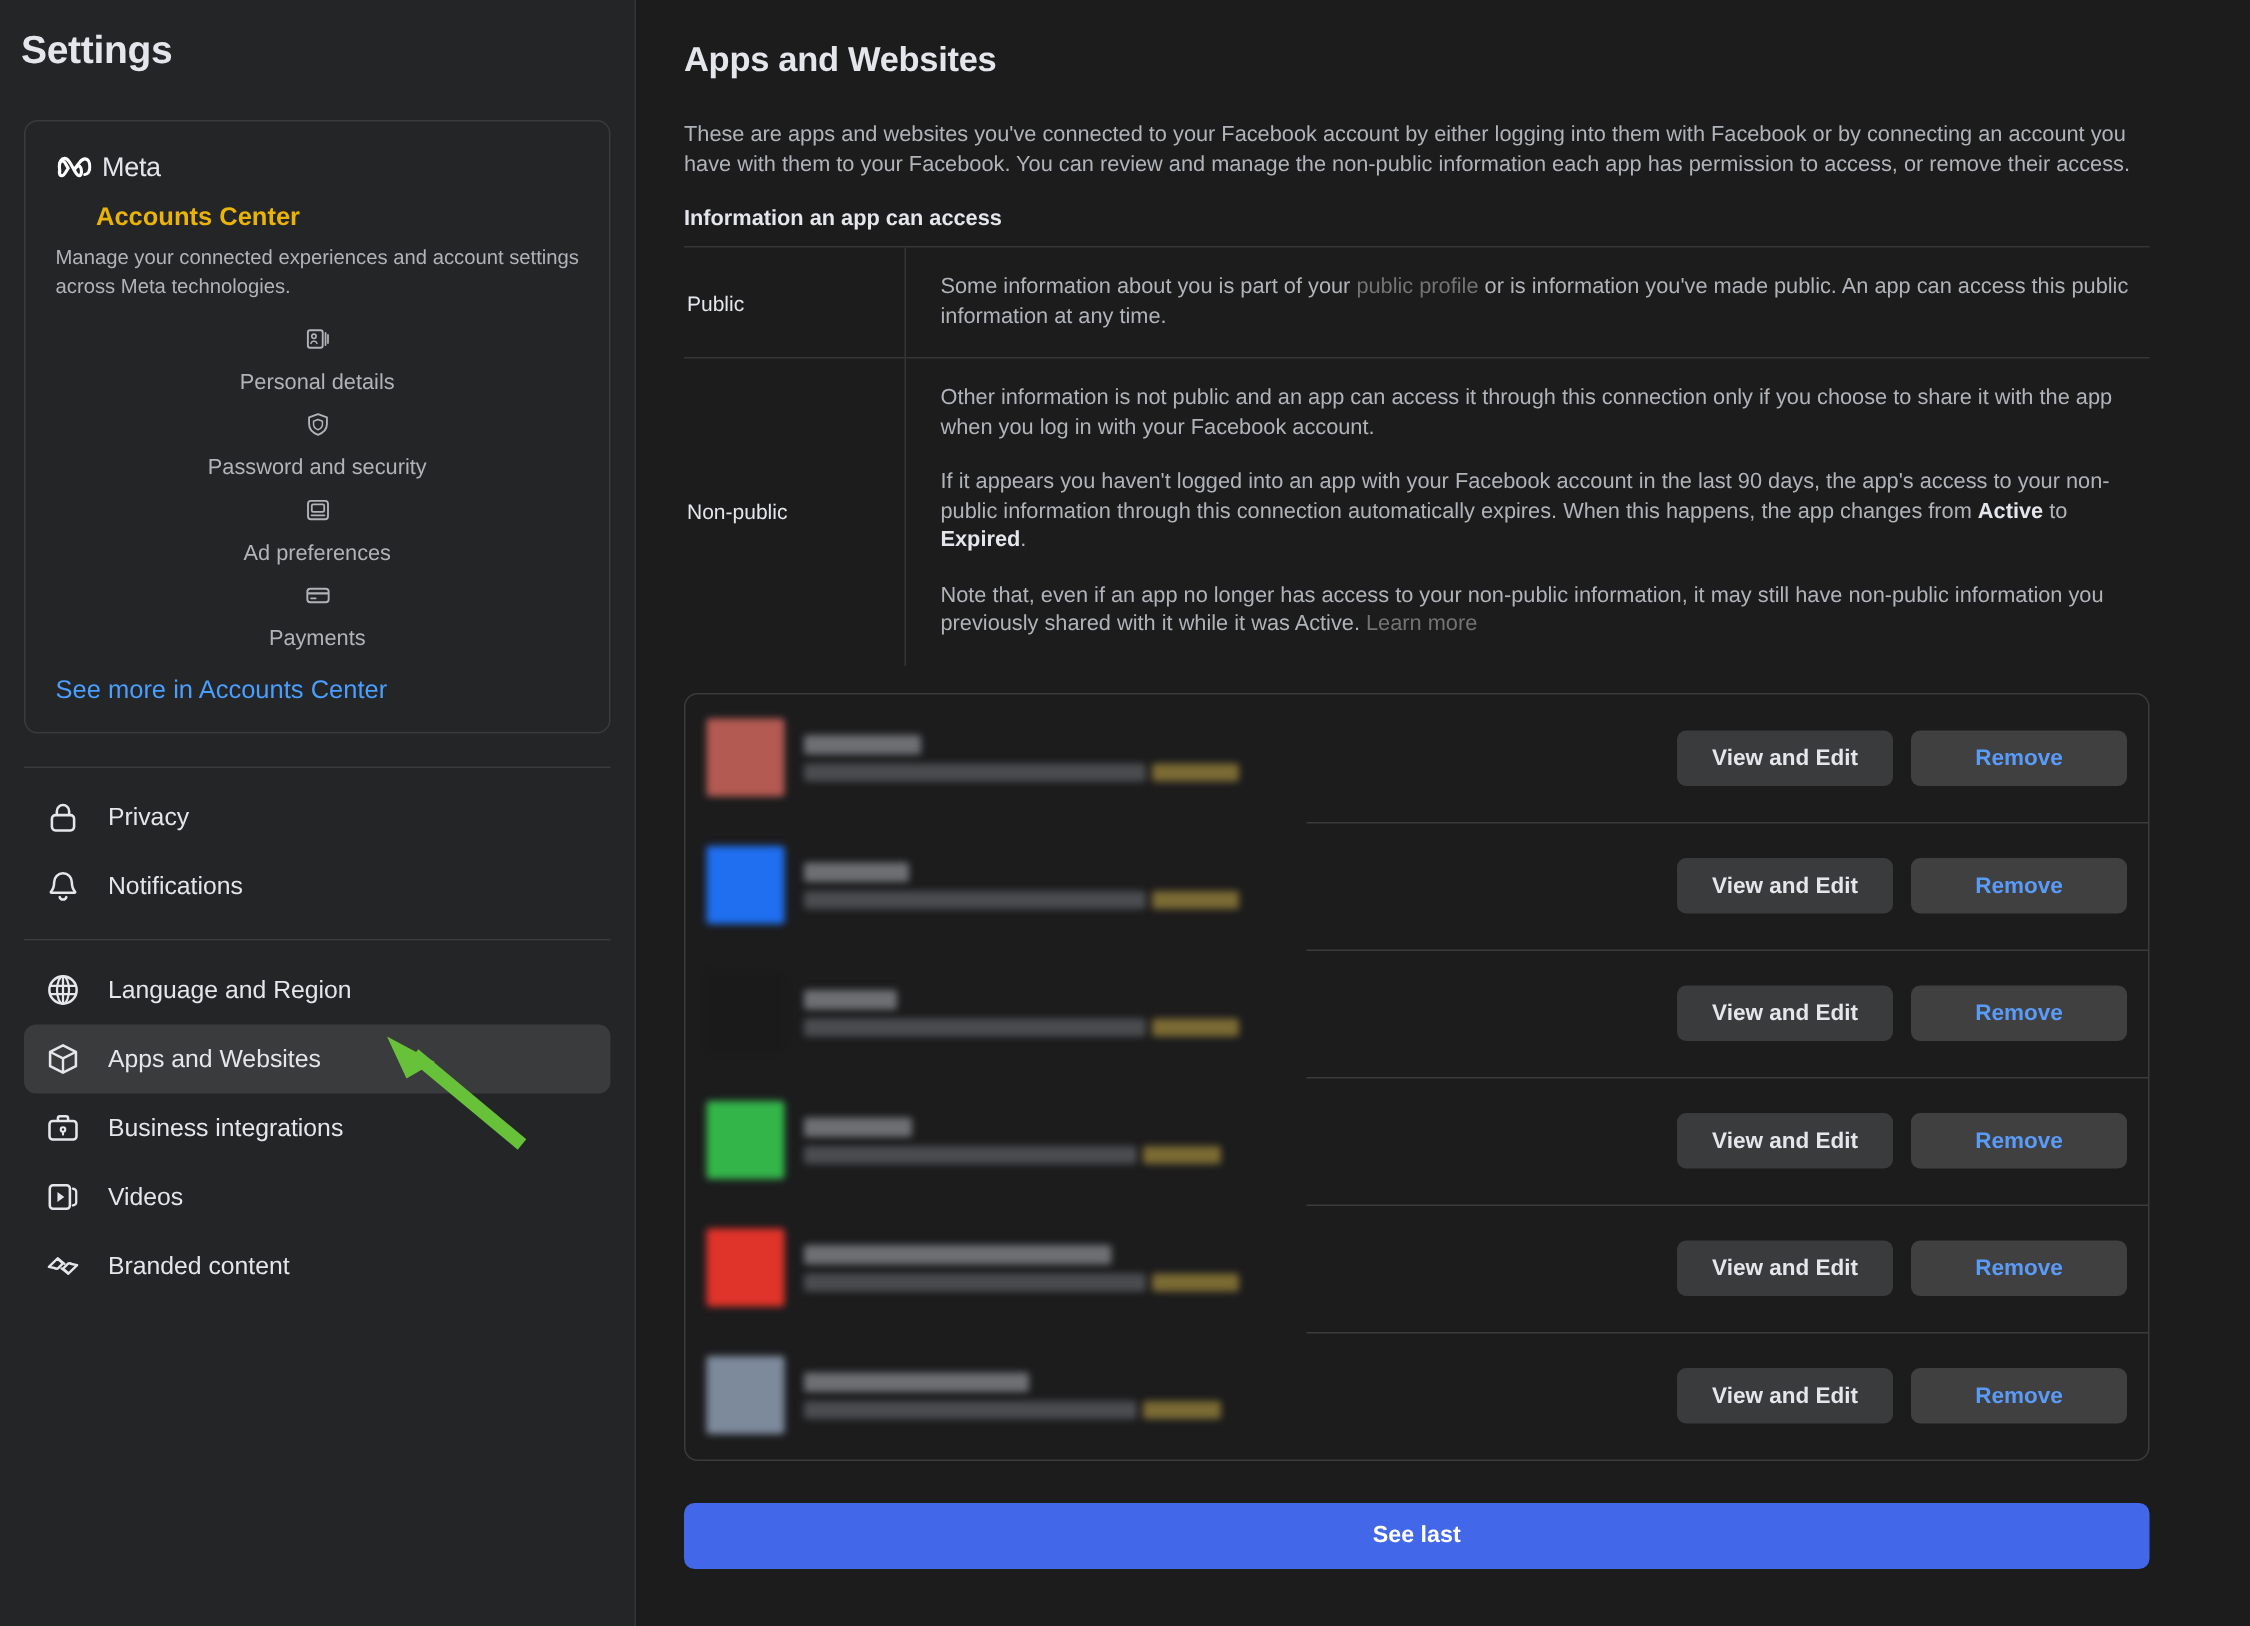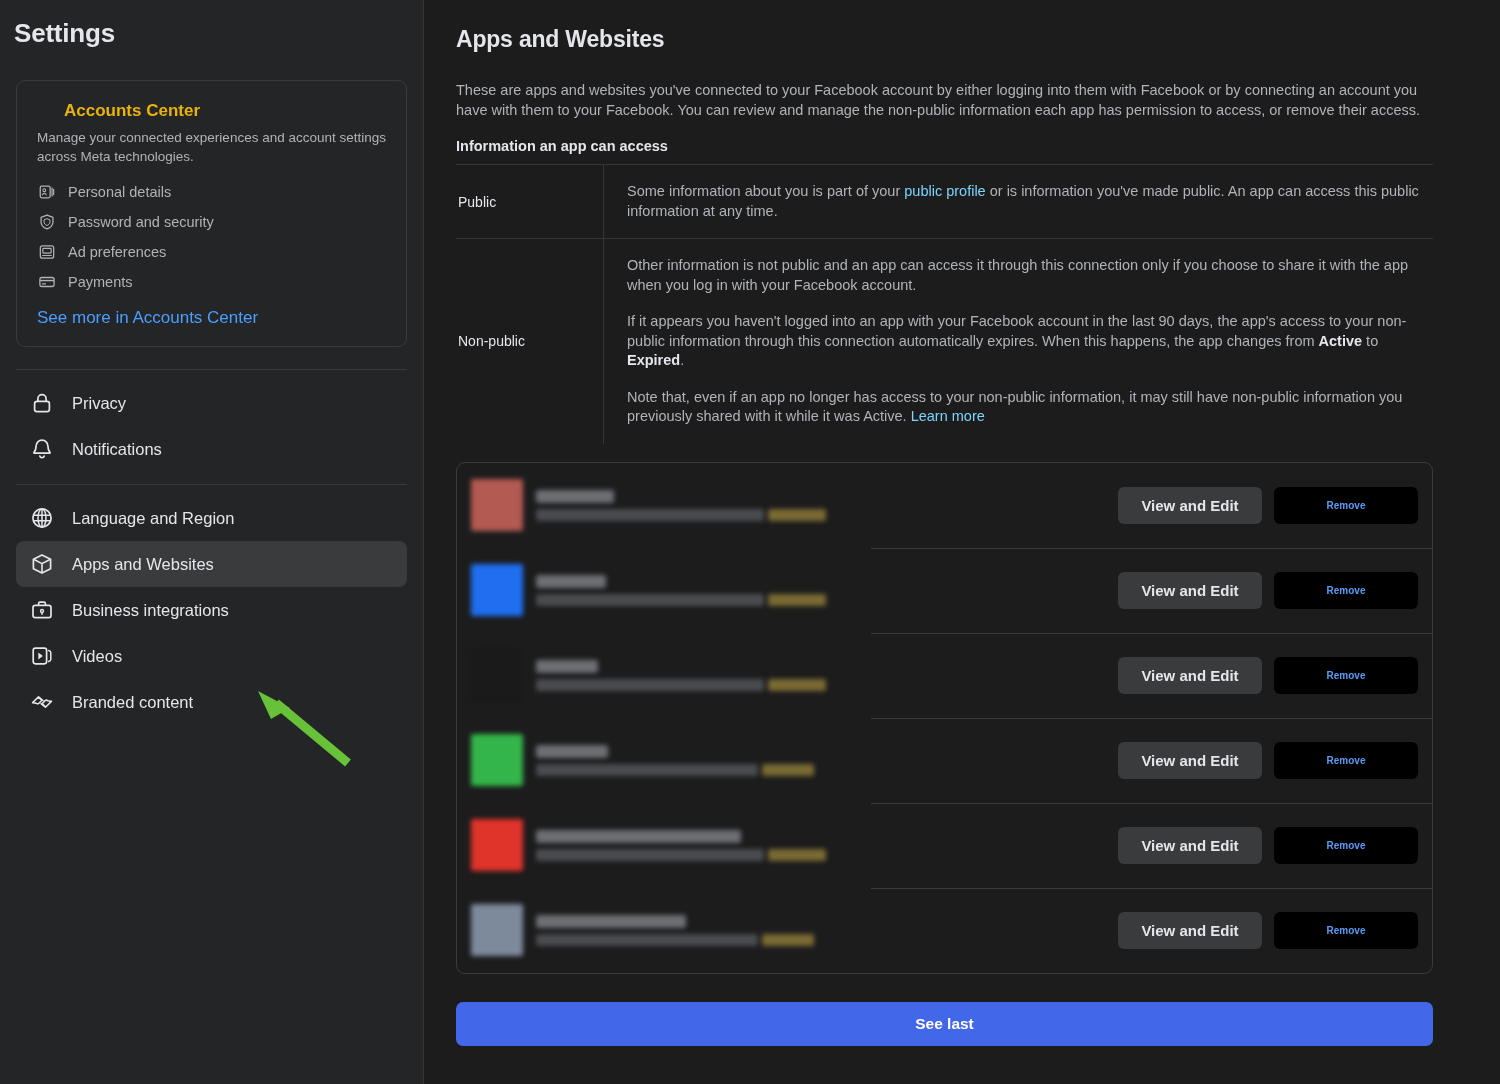--- a/index.html
+++ b/index.html
@@ -31,21 +31,21 @@
     border: 1px solid #3a3b3c;
     border-radius: 9px;
     padding: 20px 20px 18px 20px;
     background: #242526;
   }
   .meta-row { display: flex; align-items: center; gap: 7px; margin-bottom: 13px; }
   .meta-mark { width: 24px; height: 15px; display:block; }
   .meta-word { font-size: 18px; color: #e4e6eb; letter-spacing: -0.2px; }
   .ac-title { font-size: 17px; font-weight: bold; color: #eab308; margin-bottom: 7px; margin-left: 27px; }
   .ac-desc { font-size: 13.5px; line-height: 19px; color: #b0b3b8; margin-bottom: 11px; }
-  .ac-item { display: flex; align-items: center; gap: 11px; padding: 5px 0; cursor: pointer; }
+  .ac-item { display: flex; align-items: center; gap: 11px; padding: 5px 0; cursor: pointer; flex-direction: column; }
   .ac-item .ico { width: 20px; height: 20px; flex: 0 0 20px; display:flex; align-items:center; justify-content:center;}
   .ac-item .lbl { font-size: 14.5px; color: #b0b3b8; }
   .ac-link { font-size: 17px; color: #4a9eff; margin-top: 11px; display:inline-block; cursor:pointer; }
 
   .nav-divider { height: 1px; background: #3a3b3c; margin: 22px 0 10px 0; }
   .nav-divider.second { margin: 12px 0 10px 0; }
 
   .nav-item {
     display: flex; align-items: center; gap: 18px;
     height: 46px; padding: 0 14px; border-radius: 8px; cursor: pointer;
@@ -70,21 +70,21 @@
   .info-row { display: flex; border-bottom: 1px solid #343536; }
   .info-row:last-child { border-bottom: none; }
   .info-label {
     flex: 0 0 148px; font-size: 14px; color: #e4e6eb;
     display:flex; align-items:center; padding: 18px 0 18px 2px;
     border-right: 1px solid #343536;
   }
   .info-body { flex: 1; padding: 17px 0 17px 23px; font-size: 14.5px; line-height: 19.5px; color: #b0b3b8; }
   .info-body p + p { margin-top: 17px; }
   .info-body b { color: #e4e6eb; font-weight: bold; }
-  .ln { color: #7dd3fc; cursor: pointer; }
+  .ln { color: #737373; cursor: pointer; }
 
   
   .apps-card {
     margin-top: 18px; width: 977px;
     border: 1px solid #3a3b3c; border-radius: 9px; overflow: hidden;
   }
   .app-row { display: flex; align-items: center; height: 85px; position: relative; padding: 0 14px 0 14px; }
   .app-row + .app-row::before {
     content:""; position:absolute; left: 414px; right: 0; top: 0; height:1px; background:#3a3b3c;
   }
@@ -92,40 +92,50 @@
   .app-icon { width: 52px; height: 52px; border-radius: 6px; flex: 0 0 52px; }
   .app-meta { display:flex; flex-direction: column; gap: 6px; min-width: 0; }
   .blur-line { border-radius: 2px; filter: blur(2.6px); }
   .app-actions { display: flex; gap: 12px; flex: 0 0 auto; }
   .btn-view {
     background: #3a3b3c; color: #e4e6eb; border: none; border-radius: 6px;
     font-size: 15px; font-weight: bold; font-family: inherit;
     width: 144px; height: 37px; cursor: pointer;
   }
   .btn-remove {
-    background: #000000; color: #5b9bf8; border: none; border-radius: 6px;
-    font-size: 10px; font-weight: bold; font-family: inherit;
+    background: #404040; color: #5b9bf8; border: none; border-radius: 6px;
+    font-size: 15px; font-weight: bold; font-family: inherit;
     width: 144px; height: 37px; cursor: pointer;
   }
   .see-more {
     margin-top: 28px; width: 977px; height: 44px;
     background: #4267e8; color: #ffffff; border: none; border-radius: 7px;
     font-size: 15.5px; font-weight: bold; font-family: inherit; cursor: pointer;
   }
 </style>
 </head>
 <body>
 
 <div class="app">
 
   <div class="sidebar">
 
     <div class="settings-title">Settings</div>
 
     <div class="ac-card">
+      <div class="meta-row">
+        <span class="meta-mark">
+          <svg width="24" height="15" viewBox="0 0 24 15" fill="none">
+            <path d="M2.6 10.8c0 1.5.6 2.3 1.6 2.3.9 0 1.5-.5 2.6-2.3l1.6-2.6-1.3-2.3C6.3 4 5.6 3.3 4.7 3.3c-1.1 0-2.1 1.1-2.1 3.5 0 2.3.6 4 0 4z" stroke="#ffffff" stroke-width="2.1" fill="none"></path>
+            <path d="M2.6 6.8C2.6 3.8 4 1.6 6 1.6c1.2 0 2.1.6 3.4 2.5.9 1.3 2 3.4 2.8 4.8l1 1.7c1 1.6 1.5 2.5 2.5 2.5 1 0 1.6-.9 1.6-2.6 0-1.9-.6-3.9-1.9-3.9-.7 0-1.3.4-2.1 1.4" stroke="#ffffff" stroke-width="2.1" fill="none" stroke-linecap="round"></path>
+            <path d="M13.3 8.1c.9-1.4 2.2-3.2 3-4.1 1.1-1.4 2.1-2.1 3.3-2.1 2.1 0 3.3 2.4 3.3 5.3 0 3.2-1.4 5.1-3.4 5.1" stroke="#ffffff" stroke-width="2.1" fill="none" stroke-linecap="round"></path>
+          </svg>
+        </span>
+        <span class="meta-word">Meta</span>
+      </div>
 
       <div class="ac-title">Accounts Center</div>
       <div class="ac-desc">Manage your connected experiences and account settings across Meta technologies.</div>
 
       <div class="ac-item">
         <span class="ico">
           <svg width="18" height="18" viewBox="0 0 20 20" fill="none">
             <rect x="2.5" y="3.5" width="11" height="13" rx="1.7" stroke="#b0b3b8" stroke-width="1.4"></rect>
             <circle cx="7" cy="8" r="1.6" stroke="#b0b3b8" stroke-width="1.2"></circle>
             <path d="M4.8 13.2c.4-1.1 1.3-1.7 2.2-1.7s1.8.6 2.2 1.7" stroke="#b0b3b8" stroke-width="1.2" stroke-linecap="round"></path>

